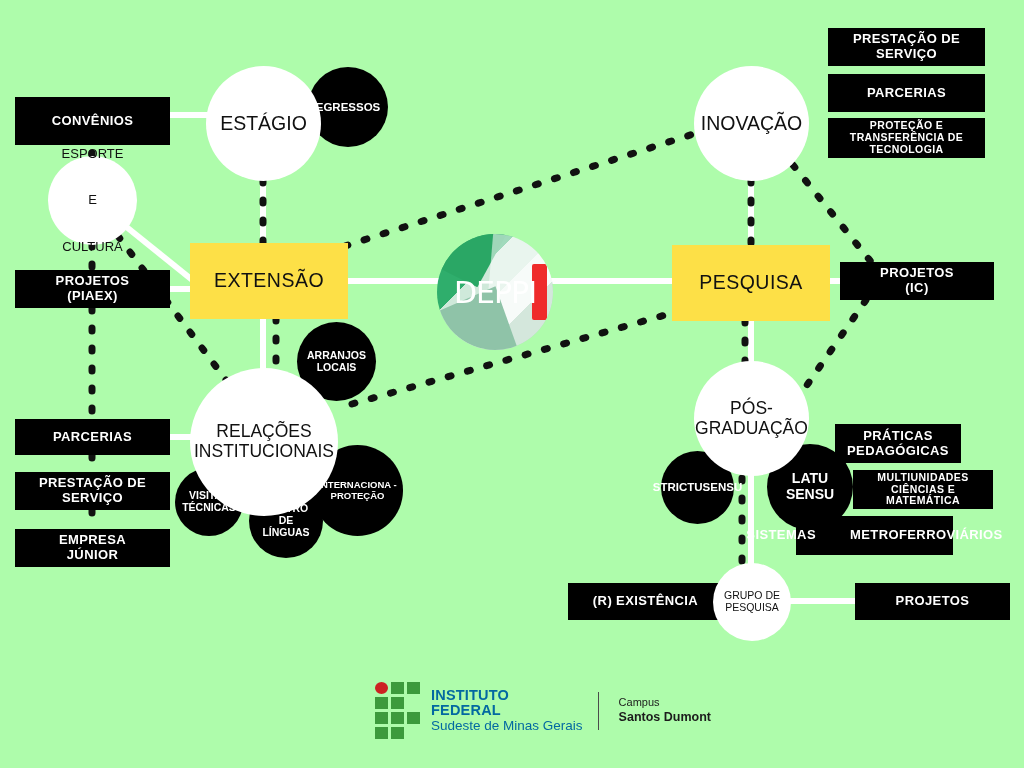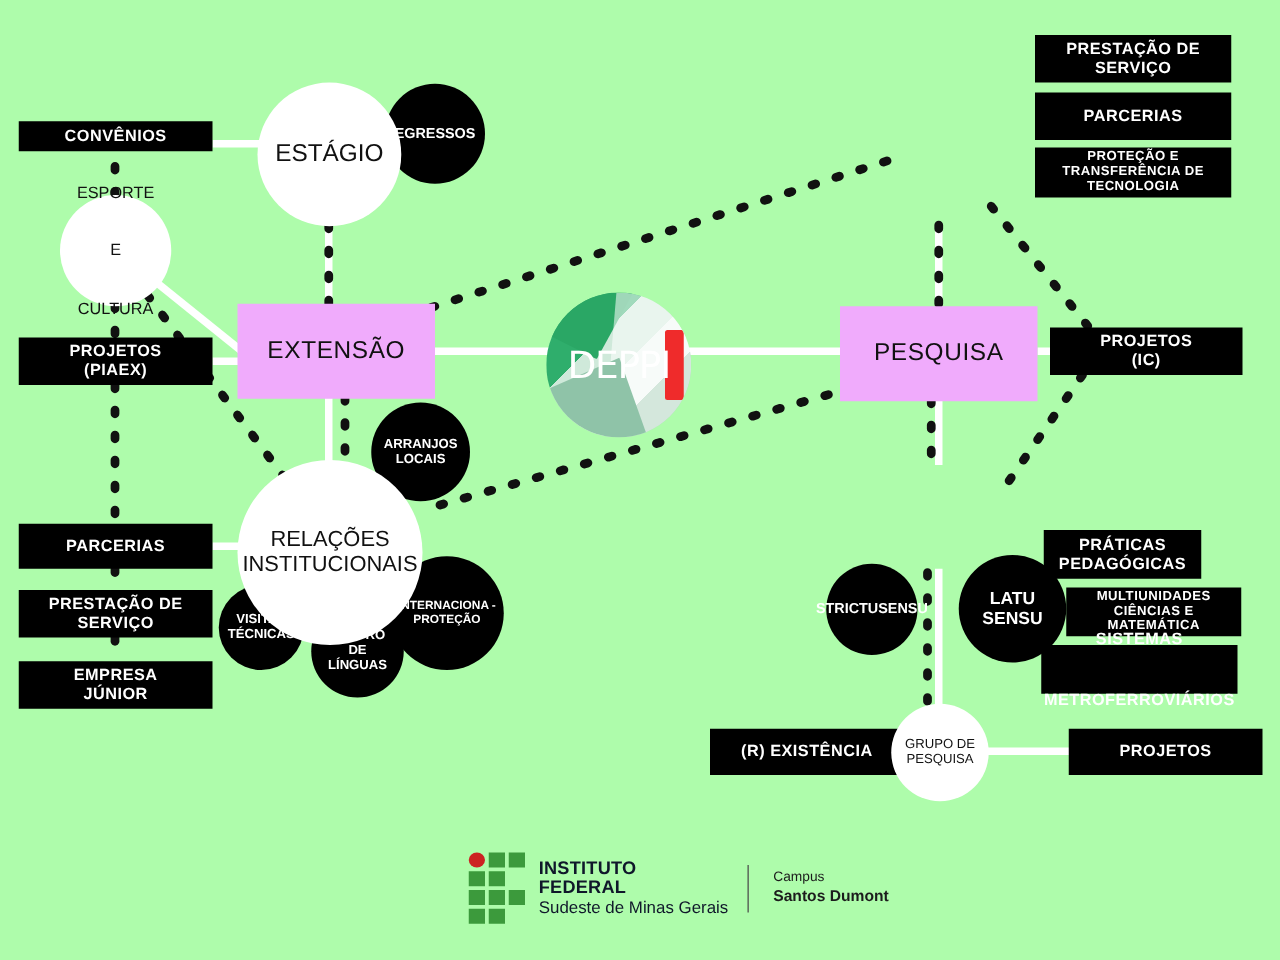--- a/index.html
+++ b/index.html
@@ -13,21 +13,21 @@
   #stage{position:absolute;left:0;top:0;width:1024px;height:768px;}
   svg.links{position:absolute;left:0;top:0;width:1024px;height:768px;}
 
   .node{position:absolute;box-sizing:border-box;display:flex;align-items:center;
         justify-content:center;text-align:center;line-height:1.12;}
 
   
   .chip{background:#000;color:#fff;font-weight:700;letter-spacing:.4px;}
 
   
-  .pillar{background:#f0abfc;color:#111;font-weight:400;letter-spacing:.5px;}
+  .pillar{background:#fde047;color:#111;font-weight:400;letter-spacing:.5px;}
 
   
   .circle{border-radius:50%;}
   .circle-white{background:#fff;color:#111;}
   .circle-black{background:#000;color:#fff;font-weight:700;}
 
   .fs-9{font-size:9.5px;}
   .fs-10{font-size:10.5px;}
   .fs-11{font-size:11.5px;}
   .fs-13{font-size:13px;}
@@ -54,21 +54,21 @@
      justify-content:center;color:#fff;font-weight:400;font-size:30px;letter-spacing:-1px;
      font-family:"DejaVu Sans", sans-serif;}
 
   
   #footer{position:absolute;left:375px;top:682px;display:flex;align-items:center;gap:11px;}
   #if-grid{display:grid;grid-template-columns:repeat(3,13px);grid-template-rows:repeat(4,12px);
      gap:3px;}
   #if-grid span{display:block;width:13px;height:12px;background:#3c9a3c;}
   #if-grid span.empty{background:transparent;}
   #if-grid span.dot{background:#cc2222;border-radius:50%;}
-  #if-words{color:#0f172a;line-height:1.08;}
+  #if-words{color:#0369a1;line-height:1.08;}
   #if-words .l1,#if-words .l2{font-weight:800;font-size:14.5px;letter-spacing:.2px;}
   #if-words .l3{font-size:13.5px;font-weight:400;}
   #campus-sep{width:1px;height:38px;background:#4a4a4a;margin:0 9px 0 4px;}
   #campus{color:#1c1c1c;line-height:1.25;}
   #campus .c1{font-size:11px;}
   #campus .c2{font-size:12.5px;font-weight:800;}
 </style>
 </head>
 <body>
 
@@ -102,21 +102,21 @@
       <line x1="345" y1="246" x2="712" y2="128"></line>
       <line x1="352" y1="404" x2="718" y2="300"></line>
       <line x1="751" y1="180" x2="751" y2="245"></line>
       <line x1="793" y1="165" x2="872" y2="263"></line>
       <line x1="745" y1="320" x2="745" y2="372"></line>
       <line x1="866" y1="300" x2="798" y2="398"></line>
       <line x1="742" y1="458" x2="742" y2="575"></line>
     </g>
   </svg>
 
-  <div class="node chip fs-13" style="left:15px;top:97px;width:155px;height:24px;">
+  <div class="node chip fs-13" style="left:15px;top:97px;width:155px;height:48px;">
     <span>CONVÊNIOS</span>
   </div>
 
   <div class="node chip fs-13" style="left:15px;top:270px;width:155px;height:38px;flex-direction:column;">
     <span>PROJETOS</span>
     <span>(PIAEX)</span>
   </div>
 
   <div class="node chip fs-13" style="left:15px;top:419px;width:155px;height:36px;">
     <span>PARCERIAS</span>
@@ -156,21 +156,21 @@
     <span>PRÁTICAS</span>
     <span>PEDAGÓGICAS</span>
   </div>
 
   <div class="node chip fs-10" style="left:853px;top:470px;width:140px;height:39px;flex-direction:column;">
     <span>MULTIUNIDADES</span>
     <span>CIÊNCIAS E</span>
     <span>MATEMÁTICA</span>
   </div>
 
-  <div class="node chip fs-13" style="left:833px;top:516px;width:157px;height:39px;flex-direction:column;gap:34px;">
+  <div class="node chip fs-13" style="left:796px;top:516px;width:157px;height:39px;flex-direction:row;gap:34px;">
     <span>SISTEMAS</span>
     <span>METROFERROVIÁRIOS</span>
   </div>
 
   <div class="node chip fs-13" style="left:568px;top:583px;width:155px;height:37px;text-align:center;">
     <span>(R) EXISTÊNCIA</span>
   </div>
 
   <div class="node chip fs-13" style="left:855px;top:583px;width:155px;height:37px;">
     <span>PROJETOS</span>
@@ -219,21 +219,28 @@
     <span>ESPORTE</span>
     <span>E</span>
     <span>CULTURA</span>
   </div>
 
   <div class="node circle circle-white fs-17" style="left:190px;top:368px;width:148px;height:148px;flex-direction:column;">
     <span>RELAÇÕES</span>
     <span>INSTITUCIONAIS</span>
   </div>
 
-
+  <div class="node circle circle-white fs-19" style="left:694px;top:66px;width:115px;height:115px;">
+    <span>INOVAÇÃO</span>
+  </div>
+
+  <div class="node circle circle-white fs-17" style="left:694px;top:361px;width:115px;height:115px;flex-direction:column;">
+    <span>PÓS-</span>
+    <span>GRADUAÇÃO</span>
+  </div>
 
   <div class="node circle circle-white fs-10" style="left:713px;top:563px;width:78px;height:78px;flex-direction:column;">
     <span>GRUPO DE</span>
     <span>PESQUISA</span>
   </div>
 
   <div class="node pillar fs-19" style="left:190px;top:243px;width:158px;height:76px;">
     <span>EXTENSÃO</span>
   </div>
 

